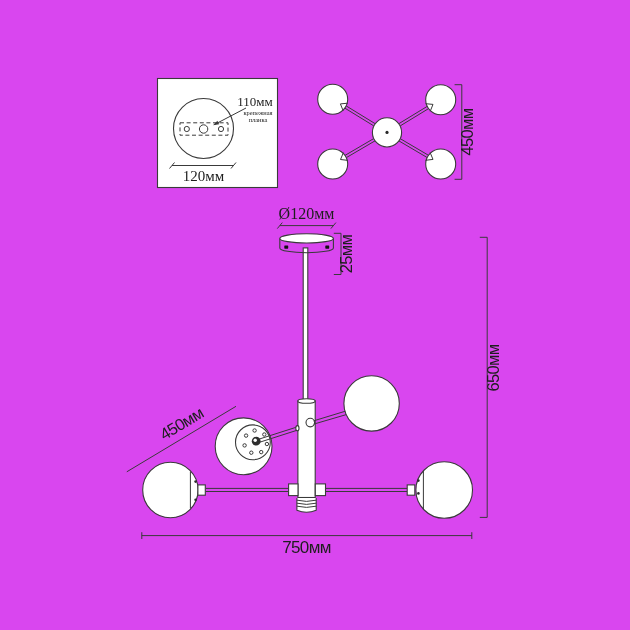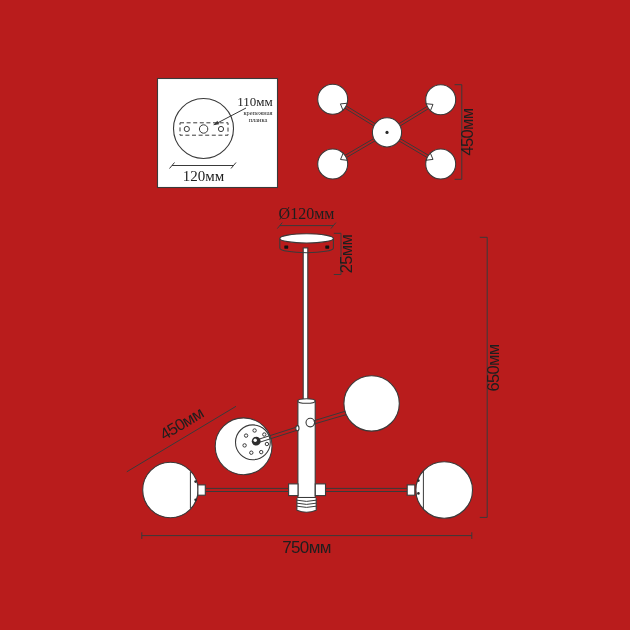--- a/index.html
+++ b/index.html
@@ -1,16 +1,16 @@
 <!DOCTYPE html>
 <html><head>
 <meta charset="utf-8">
 <style>
   html,body{margin:0;padding:0;background:#ffffff;}
-  .stage{position:relative;width:630px;height:630px;background:#b91c1c;overflow:hidden;}
+  .stage{position:relative;width:630px;height:630px;background:#d946ef;overflow:hidden;}
   svg{display:block;}
   text{fill:#1e1e1e;}
   .serif16{font-family:"Liberation Serif",serif;font-size:16px;}
   .serif13{font-family:"Liberation Serif",serif;font-size:13px;}
   .serif15{font-family:"Liberation Serif",serif;font-size:15px;}
   .serif6{font-family:"Liberation Serif",serif;font-size:6.4px;}
   .dim{font-family:"Liberation Sans",sans-serif;font-size:16.5px;letter-spacing:-0.6px;}
   .dim17{font-family:"Liberation Sans",sans-serif;font-size:17px;letter-spacing:-0.6px;}
   .ln{stroke:#3a3a3a;stroke-width:1.1;fill:none;}
   .lnf{stroke:#3a3a3a;stroke-width:1.1;fill:#ffffff;}

